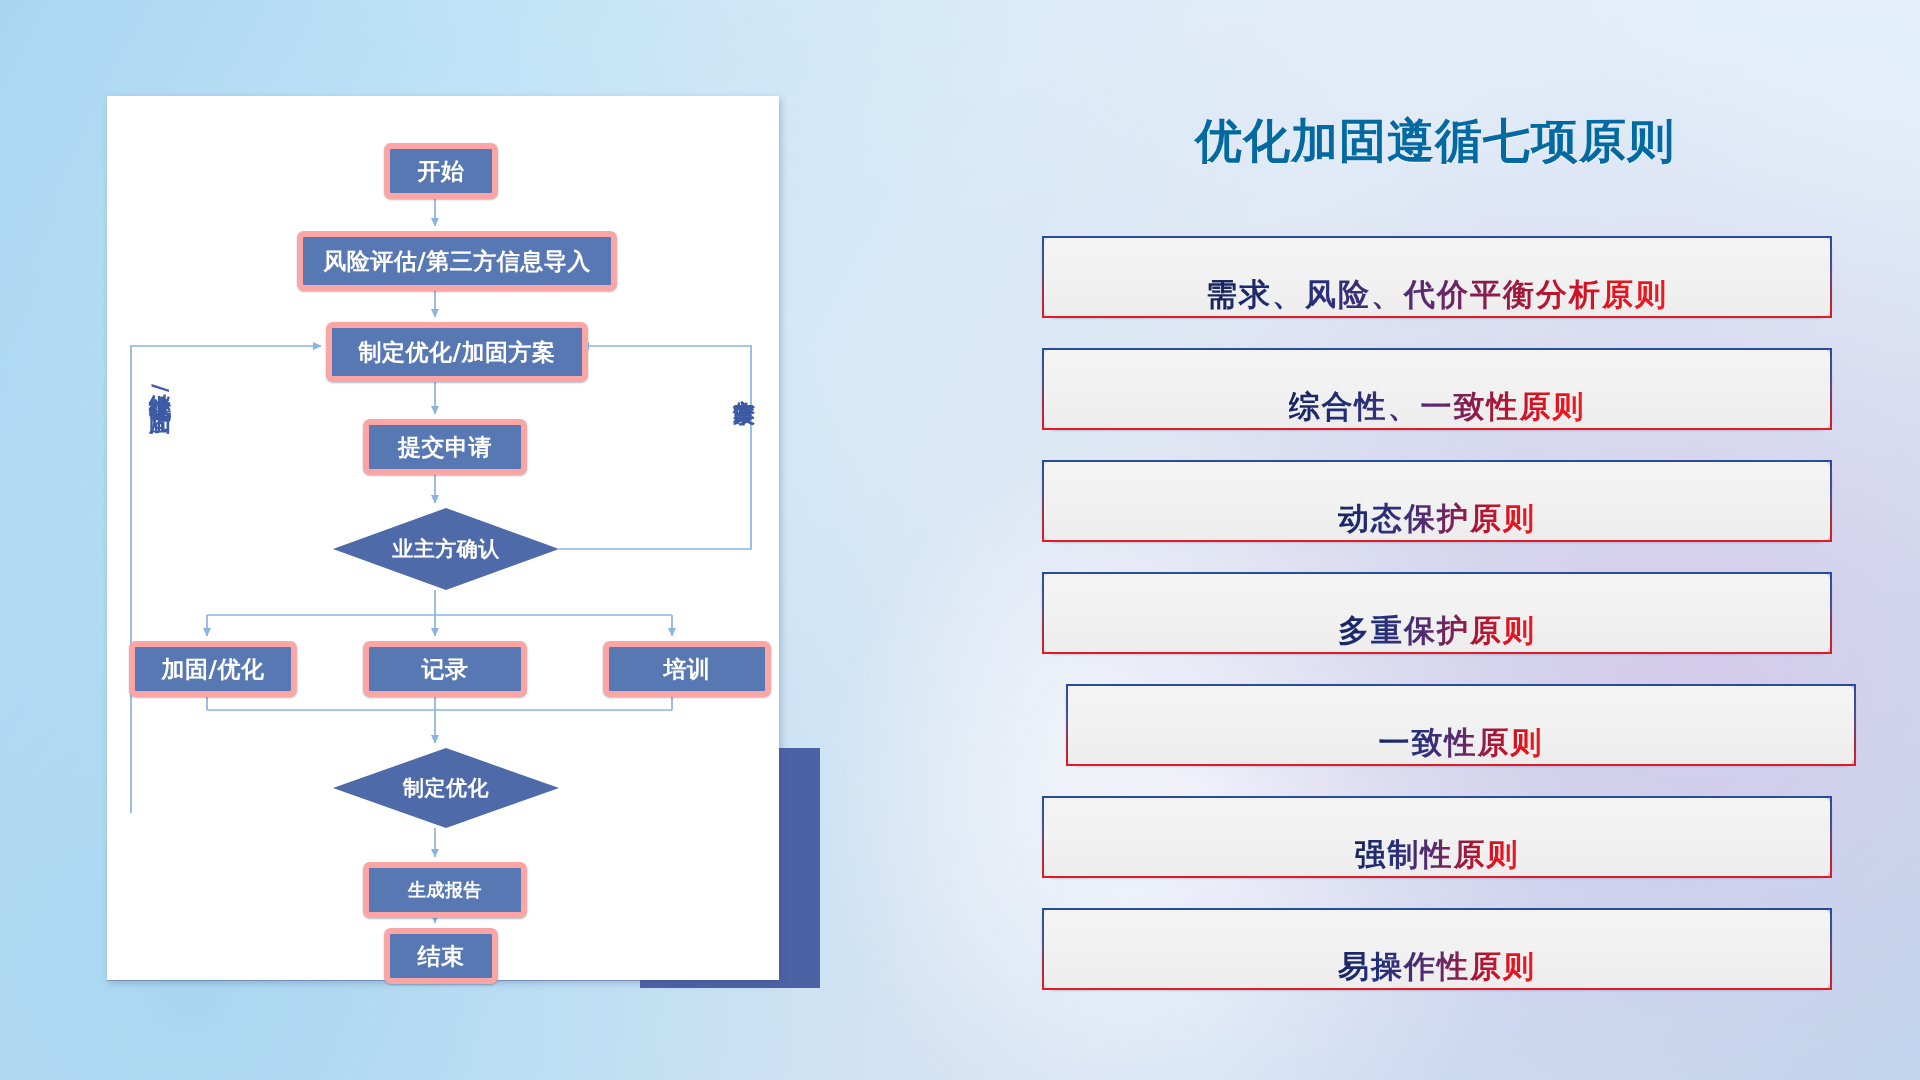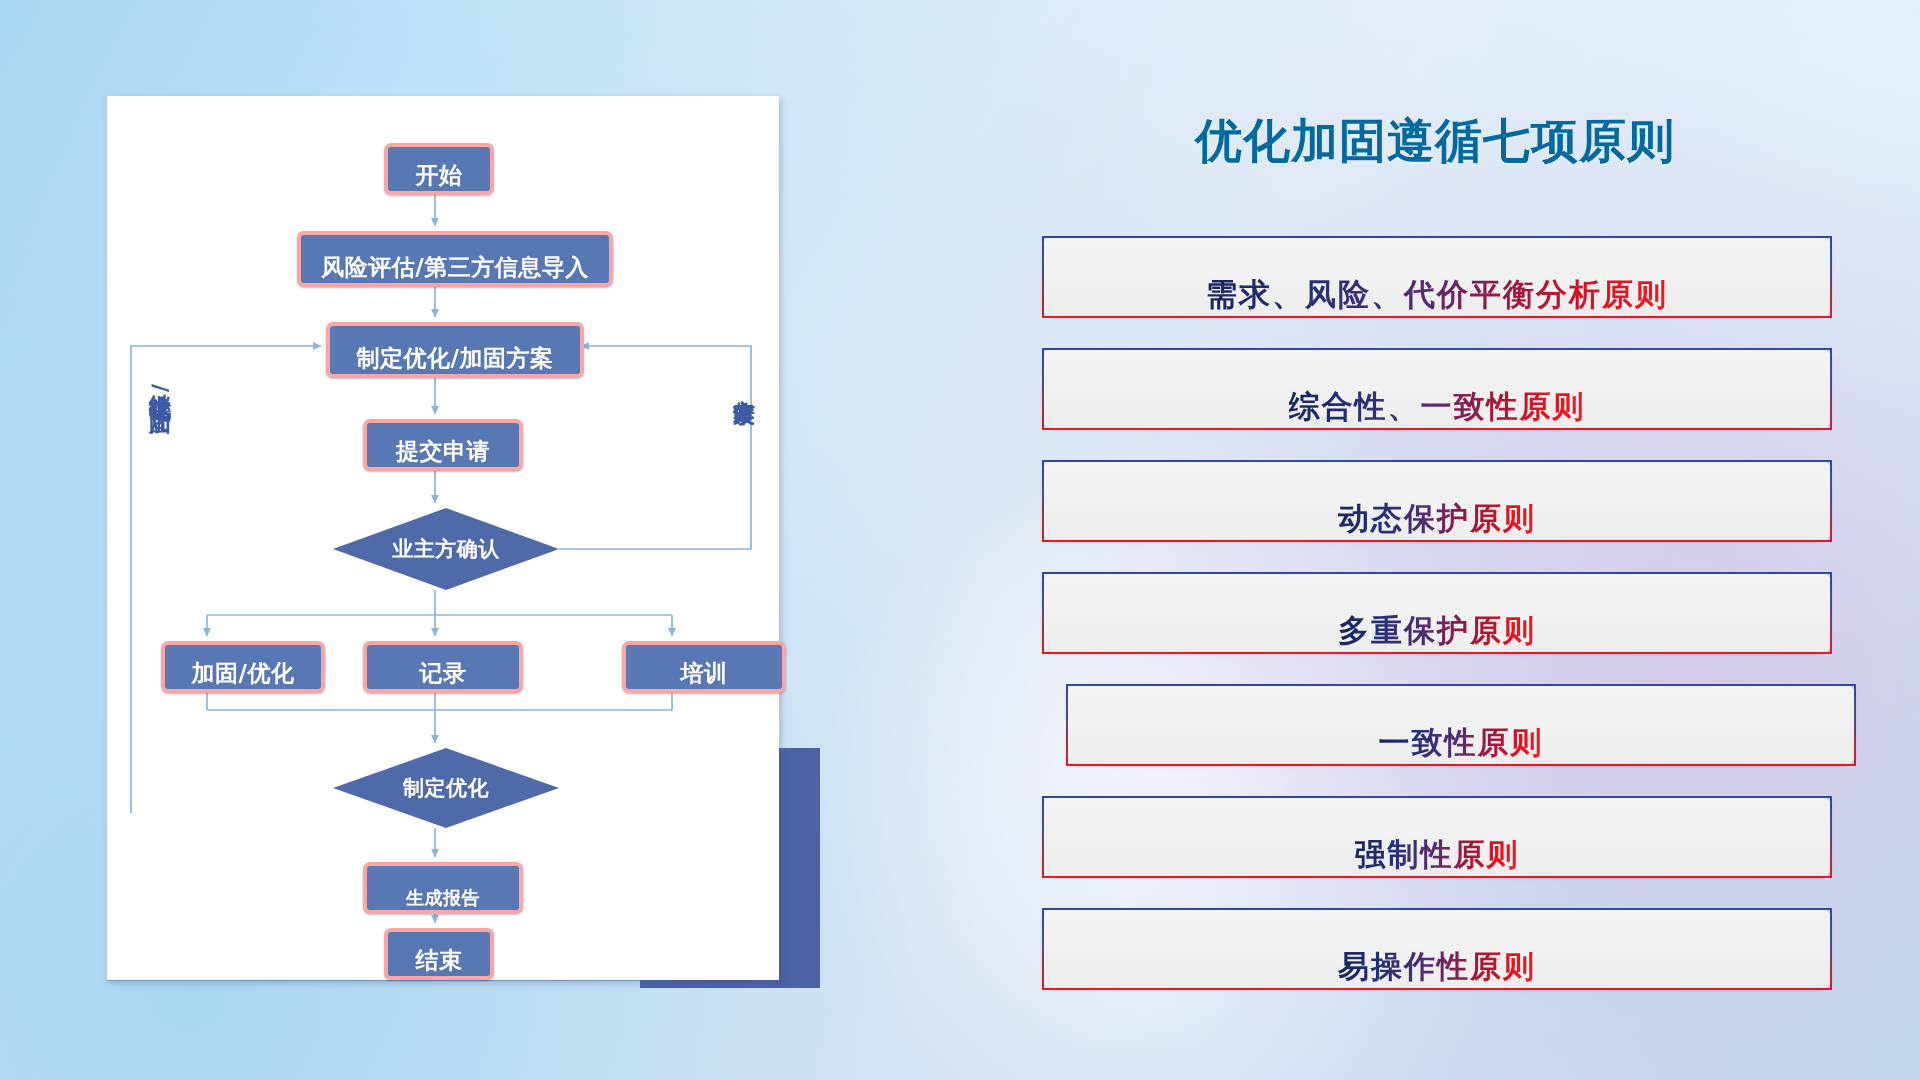--- a/index.html
+++ b/index.html
@@ -39,24 +39,23 @@
   .node{
     position:absolute;
     display:flex;align-items:center;justify-content:center;
     color:#ffffff;
     font-weight:bold;
     letter-spacing:.5px;
     white-space:nowrap;
   }
   .node.box{
     background:#5878b4;
-    border:4px solid #fca5a5;
+    border:6px solid #fca5a5;
     border-radius:7px;
     box-shadow:0 1px 2px rgba(40,60,110,.35);
-    align-items:flex-end;
   }
   .node.diamond{
     background:transparent;border:none;box-shadow:none;
   }
   .diamond .dshape{
     position:absolute;inset:0;
     background:#4f6aa8;
     clip-path:polygon(50% 0,100% 50%,50% 100%,0 50%);
   }
   .diamond .dlabel{position:relative;z-index:2;}
@@ -156,27 +155,27 @@
       <div class="node box" style="left: 219px; top: 226px; width: 250px; height: 48px; font-size: 23px;">
         <span>制定优化/加固方案</span>
       </div>
       <div class="node box" style="left: 256px; top: 323px; width: 152px; height: 44px; font-size: 23px;">
         <span>提交申请</span>
       </div>
       <div class="node diamond" style="left: 226px; top: 412px; width: 226px; height: 82px; font-size: 21px;">
         <span class="dshape"></span>
         <span class="dlabel">业主方确认</span>
       </div>
-      <div class="node box" style="left: 22px; top: 545px; width: 156px; height: 44px; font-size: 23px; margin-left: 32px;">
+      <div class="node box" style="left: 22px; top: 545px; width: 156px; height: 44px; font-size: 23px;">
         <span>加固/优化</span>
       </div>
       <div class="node box" style="left: 256px; top: 545px; width: 152px; height: 44px; font-size: 23px;">
         <span>记录</span>
       </div>
-      <div class="node box" style="left: 515px; top: 545px; width: 156px; height: 44px; font-size: 23px;">
+      <div class="node box" style="left: 496px; top: 545px; width: 156px; height: 44px; font-size: 23px;">
         <span>培训</span>
       </div>
       <div class="node diamond" style="left: 226px; top: 652px; width: 226px; height: 80px; font-size: 21px;">
         <span class="dshape"></span>
         <span class="dlabel">制定优化</span>
       </div>
       <div class="node box" style="left: 256px; top: 766px; width: 152px; height: 44px; font-size: 18px;">
         <span>生成报告</span>
       </div>
       <div class="node box" style="left: 277px; top: 832px; width: 102px; height: 44px; font-size: 23px;">

